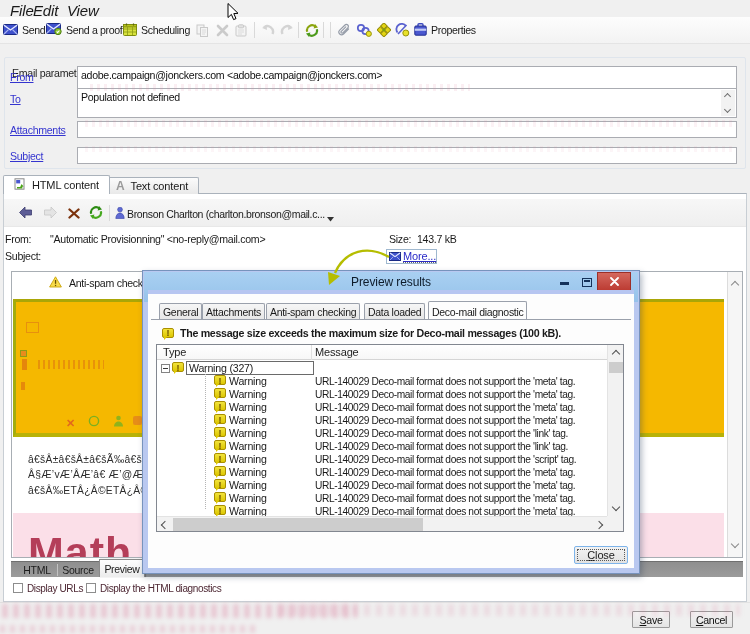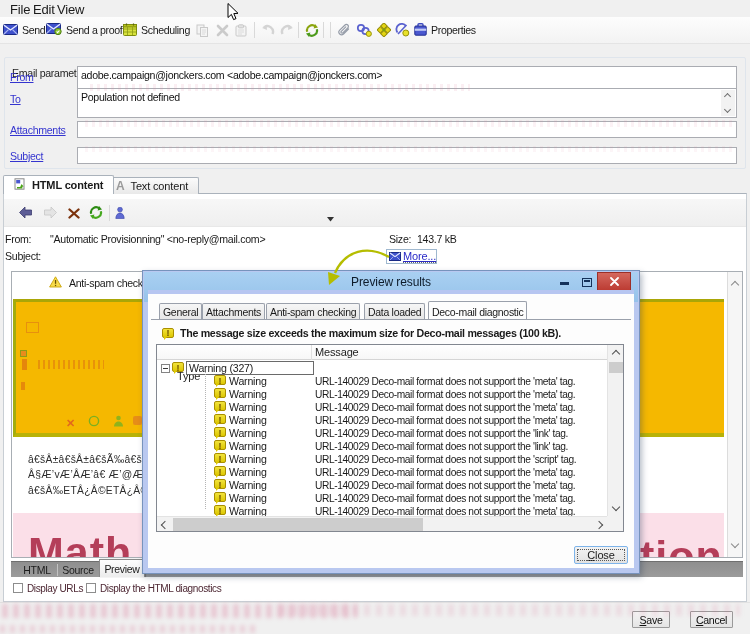--- a/index.html
+++ b/index.html
@@ -1,36 +1,36 @@
 <!DOCTYPE html>
 <html><head>
 <meta charset="utf-8">
 <style>
 * { margin:0; padding:0; box-sizing:border-box; }
 html,body { width:750px; height:634px; }
 body { position:relative; background:#f0f0f0; font-family:"Liberation Sans",sans-serif; font-size:11px; color:#1a1a1a; overflow:hidden; letter-spacing:-0.15px; }
 .abs { position:absolute; }
 
 #menubar { position:absolute; top:0; left:0; width:750px; height:17px; background:#f0f0f0; }
-.menu-item { position:absolute; top:2px; font-size:13px; color:#1a1a1a; }
+.menu-item { position:absolute; top:2px; font-size:15px; color:#1a1a1a;font-style:italic; }
 
 #toolbar { position:absolute; top:17px; left:0; width:750px; height:27px; background:linear-gradient(#fdfdfd,#f3f3f3); border-bottom:1px solid #e4e4e4; }
 .tbtn { position:absolute; top:0; height:26px; display:flex; align-items:center; gap:4px; font-size:10.6px; letter-spacing:-0.35px; }
 .tsep { position:absolute; top:5px; width:1px; height:16px; background:#d9d9d9; }
 
 #grpbox { position:absolute; left:4px; top:57px; width:742px; height:112px; border:1px solid #dfe5ec; border-radius:2px; }
 #grplegend { position:absolute; left:9px; top:51px; background:#f0f0f0; padding:0 3px; color:#1e1e1e; font-size:10.6px; letter-spacing:-0.3px;margin-top:16px; }
 .flabel { position:absolute; left:10px; color:#3434cf; text-decoration:underline; cursor:pointer; font-size:10.6px; letter-spacing:-0.3px;text-align:center; }
 .finput { position:absolute; left:77px; width:660px; background:#fff; border:1px solid #aaacb2; font-size:10.6px; padding:2px 3px 0 3px; color:#111; letter-spacing:-0.3px; overflow:hidden; white-space:nowrap; }
 .vscr-mini { position:absolute; right:1px; top:1px; bottom:1px; width:14px; background:#f2f2f2; }
 .chev { width:5px; height:5px; border-left:1px solid #707070; border-top:1px solid #707070; position:absolute; left:4px; }
 .chev.up { transform:rotate(45deg); top:4px; }
 .chev.dn { transform:rotate(225deg); bottom:4px; }
 .ctab { position:absolute; top:175px; height:19px; display:flex; align-items:center; gap:6px; padding:0 10px; border:1px solid #aab2bb; border-bottom:none; border-radius:2px 2px 0 0; }
-.ctab.active { background:#fff; z-index:3;font-weight:bold; }
+.ctab.active { background:#fff; z-index:3; }
 .ctab.inactive { top:177px; height:17px; background:linear-gradient(#fbfbfb,#e9e9e9); z-index:1; }
 #tabpage { position:absolute; left:3px; top:193px; width:744px; height:409px; background:#fff; border:1px solid #c8ced4; border-top:1px solid #aab2bb; }
 
 #itoolbar { position:absolute; left:4px; top:199px; width:742px; height:28px; background:linear-gradient(#f7f7f7,#efefef); border-bottom:1px solid #e8e8e8; font-size:10.5px; letter-spacing:-0.35px; }
 .itool { position:absolute; }
 
 .hdrlbl { position:absolute; color:#1a1a1a; font-size:10.6px; letter-spacing:-0.28px; }
 #more-box { position:absolute; left:386px; top:249px; width:51px; height:15px; border:1px solid #9fb8cf; background:#fff; display:flex; align-items:center; gap:2px; padding:0 2px; }
 #more-link { color:#2a2ac8; text-decoration:underline; border-bottom:1px dotted #666; }
 
@@ -65,21 +65,21 @@
 #dlg-client { position:absolute; left:5px; top:19px; width:486px; height:278px; background:#fdfdfd; }
 
 .dtab { position:absolute; top:13px; height:16px; padding:2px 3px 0 3px; font-size:10.5px; letter-spacing:-0.3px; background:linear-gradient(#f6f6f6,#e7e7e7); border:1px solid #9aa0ab; border-bottom:none; border-radius:2px 2px 0 0; color:#1a1a1a; }
 .dtab.dactive { top:11px; height:18px; background:#fdfdfd; z-index:2; padding-top:4px; }
 #dtabline { position:absolute; left:3px; top:29px; width:480px; height:1px; background:#9aa0ab; }
 #dbanner { position:absolute; left:14px; top:37px; display:flex; align-items:center; gap:6px; }
 #dbanner b { font-size:10.7px; letter-spacing:-0.32px; }
 
 #dtable { position:absolute; left:8px; top:54px; width:468px; height:188px; border:1px solid #828790; background:#fff; }
 #dthead { position:absolute; left:0; top:0; width:450px; height:15px; border-bottom:1px solid #d5d5d5; background:linear-gradient(#fff,#f7f7f7); }
-#dthead .c1 { position:absolute; left:20px; top:1px; color:#222;margin-top:24px; }
+#dthead .c1 { position:absolute; left:6px; top:1px; color:#222; }
 #dthead .c2 { position:absolute; left:158px; top:1px; color:#222; }
 #dtcoldiv { position:absolute; left:154px; top:0; width:1px; height:15px; background:#e0e0e0; }
 #dtrows { position:absolute; left:0; top:16px; width:450px; height:156px; overflow:hidden; font-size:10.6px; letter-spacing:-0.2px; }
 .trow { position:absolute; left:0; height:13px; width:450px; }
 .trow .wic { position:absolute; left:57px; top:0; }
 .trow .wtxt { position:absolute; left:72px; top:0; }
 .trow .wmsg { position:absolute; left:158px; top:0.5px; white-space:nowrap; font-size:10.2px; letter-spacing:-0.38px; }
 #troot-exp { position:absolute; left:4px; top:2px; width:9px; height:9px; border:1px solid #848484; background:#fff; }
 #troot-exp i { position:absolute; left:1px; right:1px; top:3px; height:1px; background:#3a3a3a; }
 #troot-ic { position:absolute; left:15px; top:0; }
@@ -104,21 +104,21 @@
 .ghost { position:absolute; pointer-events:none; }
 
 #cursor { position:absolute; left:227px; top:3px; z-index:99; }
 </style>
 </head>
 <body>
 
 <div id="menubar">
   <span class="menu-item" style="left:10px">File</span>
   <span class="menu-item" style="left:33px">Edit</span>
-  <span class="menu-item" style="left:57px">View</span>
+  <span class="menu-item" style="left:67px">View</span>
 </div>
 
 <div id="toolbar">
   <div class="tbtn" style="left:3px">
     <span><svg width="15" height="11" viewBox="0 0 15 11">
           <rect x="0.5" y="0.5" width="14" height="10" rx="1" fill="#3e50cc" stroke="#1a2a86"></rect>
           <path d="M1,1.2 L7.5,6 L14,1.2" stroke="#e8ecff" fill="none" stroke-width="1.4"></path>
           <path d="M1,10 L5.5,5.6 M14,10 L9.5,5.6" stroke="#aab6f2" fill="none" stroke-width="1.2"></path>
         </svg></span>
     <span>Send</span>
@@ -269,20 +269,21 @@
         <path d="M2.2,7.8 A5,5 0 0 1 10.5,2.8" stroke="#2e8c14" stroke-width="2.2" fill="none"></path>
         <path d="M10,0 L13,3.4 L8.6,4.4 Z" fill="#2e8c14"></path>
         <path d="M11.8,5.2 A5,5 0 0 1 3.5,10.2" stroke="#45a81e" stroke-width="2.2" fill="none"></path>
         <path d="M4,13 L1,9.6 L5.4,8.6 Z" fill="#45a81e"></path>
       </svg></span>
   <div class="tsep" style="left:105px;top:6px"></div>
   <span class="itool" style="left:111px;top:8px"><svg width="10" height="12" viewBox="0 0 10 12">
         <circle cx="5" cy="2.6" r="2.4" fill="#5f6ad2" stroke="#3a44a8" stroke-width="0.6"></circle>
         <path d="M0.8,11.5 C0.8,7.8 3,6 5,6 C7,6 9.2,7.8 9.2,11.5 Z" fill="#5f6ad2" stroke="#3a44a8" stroke-width="0.6"></path>
       </svg></span>
+  <span class="itool" style="left:123px;top:9px">Bronson Charlton (charlton.bronson@mail.c...</span>
   <span class="itool" style="left:323px;top:13px"><svg width="7" height="5" viewBox="0 0 7 5">
         <path d="M0,0 L7,0 L3.5,4.6 Z" fill="#333"></path>
       </svg></span>
 </div>
 
 <span class="hdrlbl" style="left:5px;top:233px">From:</span>
 <span class="hdrlbl" style="left:50px;top:233px">"Automatic Provisionning" &lt;no-reply@mail.com&gt;</span>
 <span class="hdrlbl" style="left:389px;top:233px">Size:</span>
 <span class="hdrlbl" style="left:417px;top:233px">143.7 kB</span>
 <span class="hdrlbl" style="left:5px;top:250px">Subject:</span>
@@ -318,21 +319,20 @@
           <circle cx="5.5" cy="3" r="2.3" fill="#8fb31c"></circle>
           <path d="M1,11.5 C1,8 3.5,6.4 5.5,6.4 C7.5,6.4 10,8 10,11.5 Z" fill="#8fb31c"></path>
         </svg></span>
     <div class="ghost" style="left:117px;top:114px;width:9px;height:9px;background:rgba(226,130,30,0.8);border-radius:2px;"></div>
   </div>
   <span class="garbled" style="top:182px">â€šÂ±â€šÂ±â€šÃ‰â€šÂ»</span>
   <span class="garbled" style="top:197px">Â§Æ’vÆ’ÂÆ’â€ Æ’@Æ’â</span>
   <span class="garbled" style="top:213px">â€šÂ‰ETÂ¿Â©ETÂ¿Â©Ã â€šÂ</span>
   <div id="pinkband">
     <span class="bigred" style="left:15px;top:15px">Math</span>
-    <span class="bigred" style="left:627px;top:19px">tion</span>
   </div>
   <div id="pvscroll">
     <i class="pchev" style="transform:rotate(45deg);top:10px"></i>
     <i class="pchev" style="transform:rotate(225deg);bottom:10px"></i>
   </div>
 </div>
 
 <div id="bstrip">
   <span class="btab" style="left:9px;width:34px">HTML</span>
   <span class="bsep" style="left:46px"></span>

